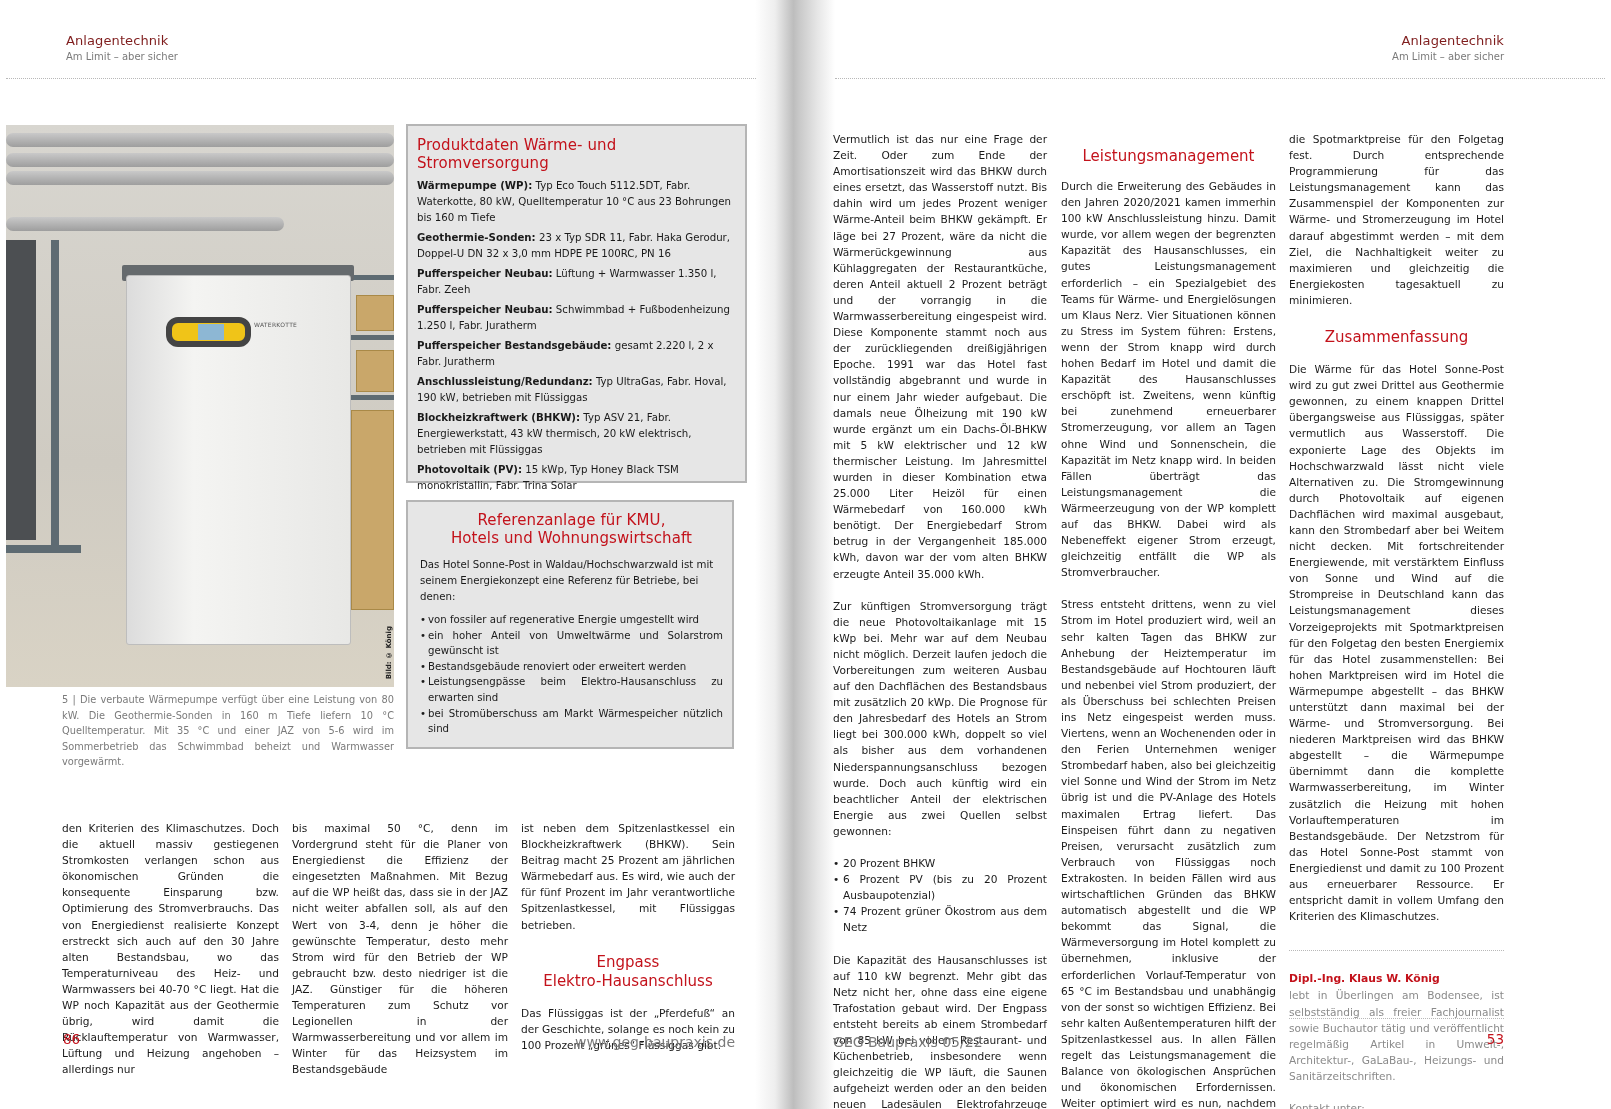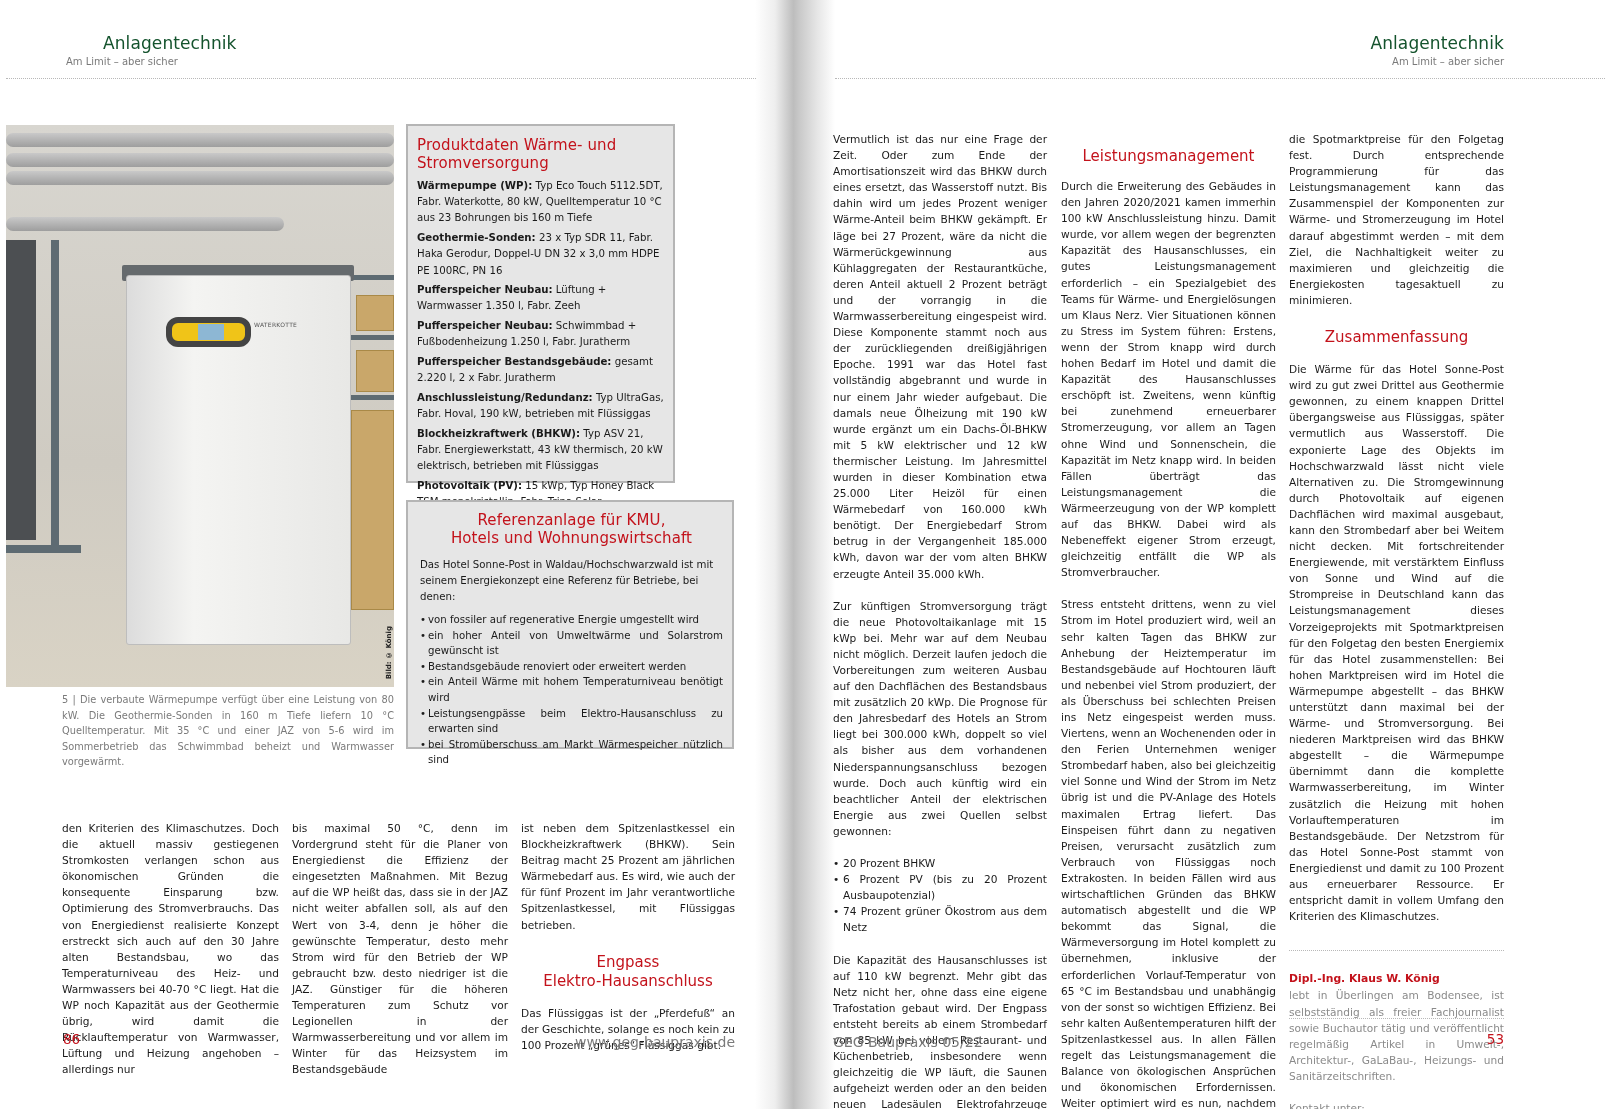--- a/index.html
+++ b/index.html
@@ -3,21 +3,21 @@
 <meta charset="utf-8">
 <style>
   * { box-sizing: border-box; margin: 0; padding: 0; }
   html, body { width: 1611px; height: 1109px; overflow: hidden; background: #fff; }
   body { position: relative; font-family: "DejaVu Sans", sans-serif; color: #1a1a1a; }
   .spread { position: absolute; left: 0; top: 0; width: 1611px; height: 1109px; background: #fff; }
   .gutter { position: absolute; left: 755px; top: 0; width: 80px; height: 1109px;
     background: linear-gradient(to right, #ffffff 0%, #eeeeee 25%, #bdbdbd 48%, #c8c8c8 55%, #e6e6e6 78%, #ffffff 100%); }
   .red { color: #c3121b; }
   .run-head { position: absolute; top: 33px; }
-  .run-head .section { font-size: 17px; color: #14532d; letter-spacing: 0.1px; margin-left: 37px; }
+  .run-head .section { font-size: 13px; color: #7f1d1d; letter-spacing: 0.1px; }
   .run-head .sub { font-size: 10px; color: #7a7a7a; margin-top: 3px; }
   .run-head.left { left: 66px; }
   .run-head.right { right: 107px; text-align: right; }
   .dotline { position: absolute; top: 78px; height: 0; border-top: 1px dotted #b8b8b8; }
   .dotline.left { left: 6px; width: 750px; }
   .dotline.right { left: 835px; width: 770px; }
 
   .photo { position: absolute; left: 6px; top: 125px; width: 388px; height: 562px; overflow: hidden;
     background: linear-gradient(#d8d6d0, #cfcbc2 60%, #d9d3c5 100%); }
   .photo .pipe { position: absolute; left: 0; right: 0; height: 14px; border-radius: 7px;
@@ -30,21 +30,21 @@
   .photo .panel { position: absolute; left: 160px; top: 192px; width: 85px; height: 30px; background: #f0c418; border-radius: 12px;
     border: 6px solid #444; }
   .photo .screen { position: absolute; left: 192px; top: 199px; width: 26px; height: 16px; background: #8db7d4; }
   .photo .brand { position: absolute; left: 248px; top: 196px; font-size: 6px; color: #555; letter-spacing: 0.3px; }
   .photo .credit { position: absolute; right: 1px; bottom: 8px; font-size: 7px; font-weight: bold; color: #222;
     writing-mode: vertical-rl; transform: rotate(180deg); }
 
   .caption { position: absolute; left: 62px; top: 692px; width: 332px; font-size: 9.8px; line-height: 15.5px; color: #7a7a7a; text-align: justify; }
 
   .infobox { position: absolute; background: #e6e6e6; border: 2px solid #b5b5b5; }
-  .infobox.prod { left: 406px; top: 124px; width: 269px; height: 359px; padding: 10px 9px 6px 9px; }
+  .infobox.prod { left: 406px; top: 124px; width: 341px; height: 359px; padding: 10px 9px 6px 9px; }
   .infobox.ref { left: 406px; top: 500px; width: 328px; height: 249px; padding: 9px 9px 6px 12px; }
   .box-title { font-size: 15px; color: #c3121b; line-height: 18px; letter-spacing: 0.1px; }
   .infobox.ref .box-title { text-align: center; }
   .prod-item { font-size: 10.2px; line-height: 16.2px; margin-top: 3.5px; color: #1a1a1a; }
   .prod-item .k { font-weight: bold; }
   .prod-items { margin-top: 6px; }
   .ref-intro { font-size: 10.2px; line-height: 16px; margin-top: 10px; }
   .ref-list { list-style: none; margin-top: 7px; }
   .ref-list li { font-size: 10.2px; line-height: 15.6px; padding-left: 8px; position: relative; text-align: justify; }
   .ref-list li::before { content: "•"; position: absolute; left: 0; top: 0; }
@@ -139,21 +139,20 @@
   <div class="infobox ref">
     <div class="box-title">
       <div>Referenzanlage für KMU,</div>
       <div>Hotels und Wohnungswirtschaft</div>
     </div>
     <div class="ref-intro">Das Hotel Sonne-Post in Waldau/Hochschwarzwald ist mit seinem Energiekonzept eine Referenz für Betriebe, bei denen:</div>
     <ul class="ref-list" id="ref-list">
         <li>von fossiler auf regenerative Energie umgestellt wird</li>
         <li>ein hoher Anteil von Umweltwärme und Solarstrom gewünscht ist</li>
         <li>Bestandsgebäude renoviert oder erweitert werden</li>
-        <li>ein Anteil Wärme mit hohem Temperaturniveau benötigt wird</li>
         <li>Leistungsengpässe beim Elektro-Hausanschluss zu erwarten sind</li>
         <li>bei Stromüberschuss am Markt Wärmespeicher nützlich sind</li>
       </ul>
   </div>
 
   <div class="col c1">
     <p>den Kriterien des Klimaschutzes. Doch die aktuell massiv gestiegenen Stromkosten verlangen schon aus ökonomischen Gründen die konsequente Einsparung bzw. Optimierung des Stromverbrauchs. Das von Energiedienst realisierte Konzept erstreckt sich auch auf den 30 Jahre alten Bestandsbau, wo das Temperaturniveau des Heiz- und Warmwassers bei 40-70 °C liegt. Hat die WP noch Kapazität aus der Geothermie übrig, wird damit die Rücklauftemperatur von Warmwasser, Lüftung und Heizung angehoben – allerdings nur</p>
   </div>
   <div class="col c2">
     <p>bis maximal 50 °C, denn im Vordergrund steht für die Planer von Energiedienst die Effizienz der eingesetzten Maßnahmen. Mit Bezug auf die WP heißt das, dass sie in der JAZ nicht weiter abfallen soll, als auf den Wert von 3-4, denn je höher die gewünschte Temperatur, desto mehr Strom wird für den Betrieb der WP gebraucht bzw. desto niedriger ist die JAZ. Günstiger für die höheren Temperaturen zum Schutz vor Legionellen in der Warmwasserbereitung und vor allem im Winter für das Heizsystem im Bestandsgebäude</p>

